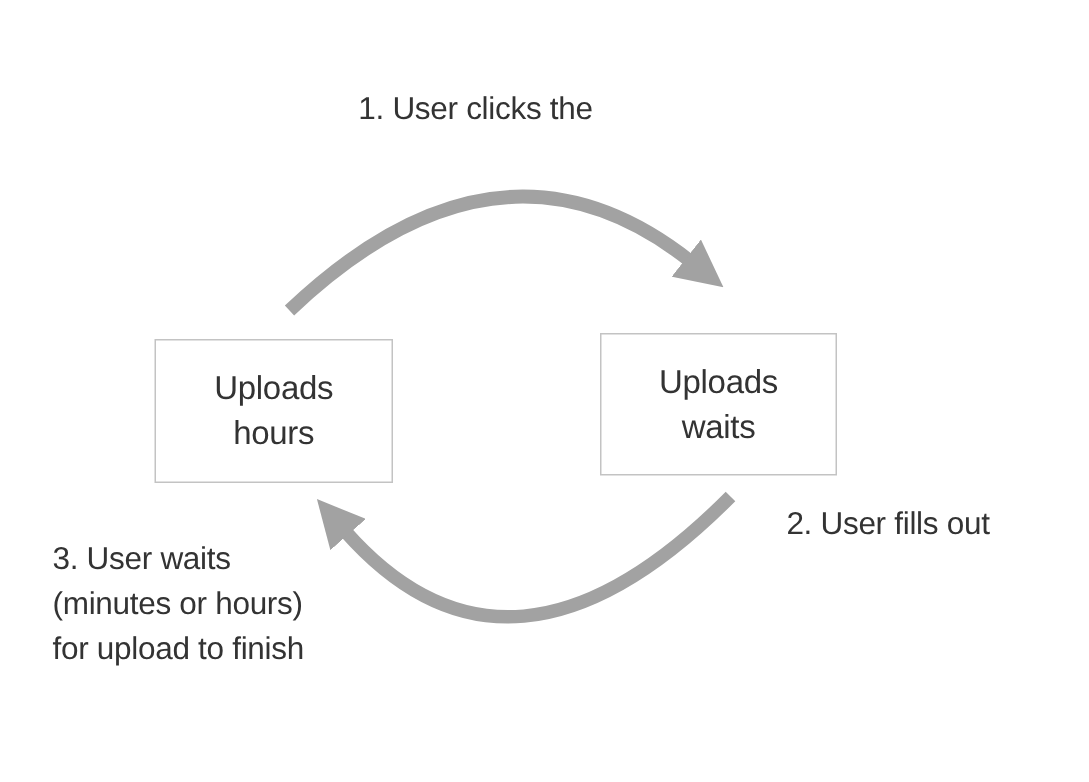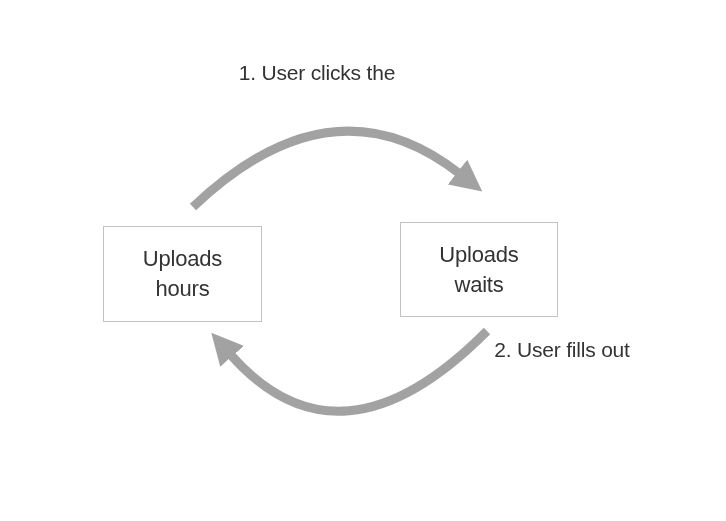--- a/index.html
+++ b/index.html
@@ -26,21 +26,21 @@
   .step-label div {
     white-space: nowrap;
   }
   .step-1 {
     left: 217px;
     top: 34px;
     width: 200px;
     text-align: center;
   }
   .step-2 {
-    left: 446px;
+    left: 476px;
     top: 311px;
     width: 232px;
     text-align: center;
   }
   .step-3 {
     left: 35px;
     top: 334px;
     width: 230px;
     text-align: left;
   }
@@ -115,15 +115,18 @@
   <div class="node-box node-form">
     <div>Uploads</div>
     <div>waits</div>
   </div>
 
   <div class="step-label step-2">
     <div>2. User fills out</div>
   </div>
 
   <div class="step-label step-3">
+    <div>3. User waits</div>
+    <div>(minutes or hours)</div>
+    <div>for upload to finish</div>
   </div>
 
 </div>
 
 </body></html>

